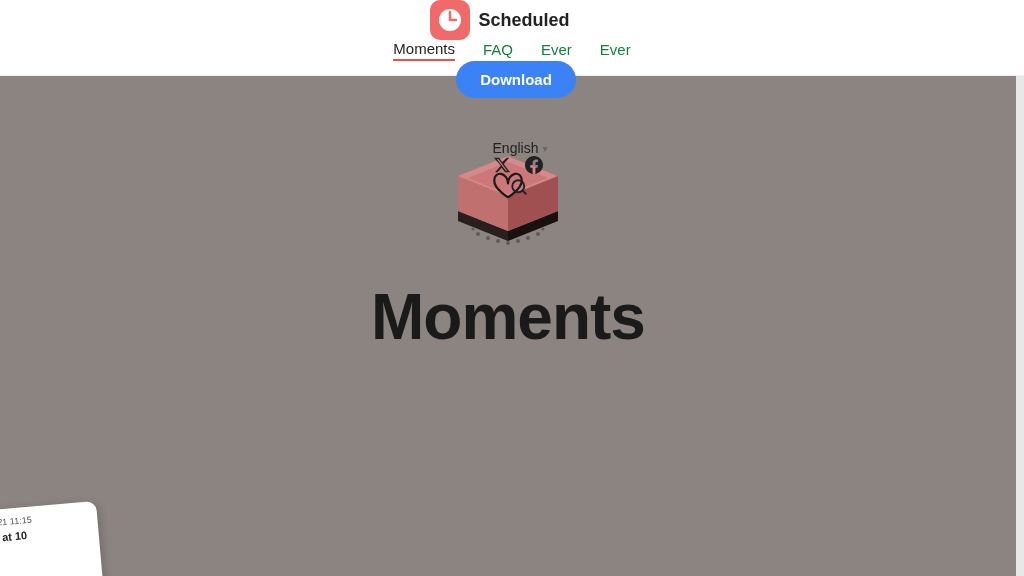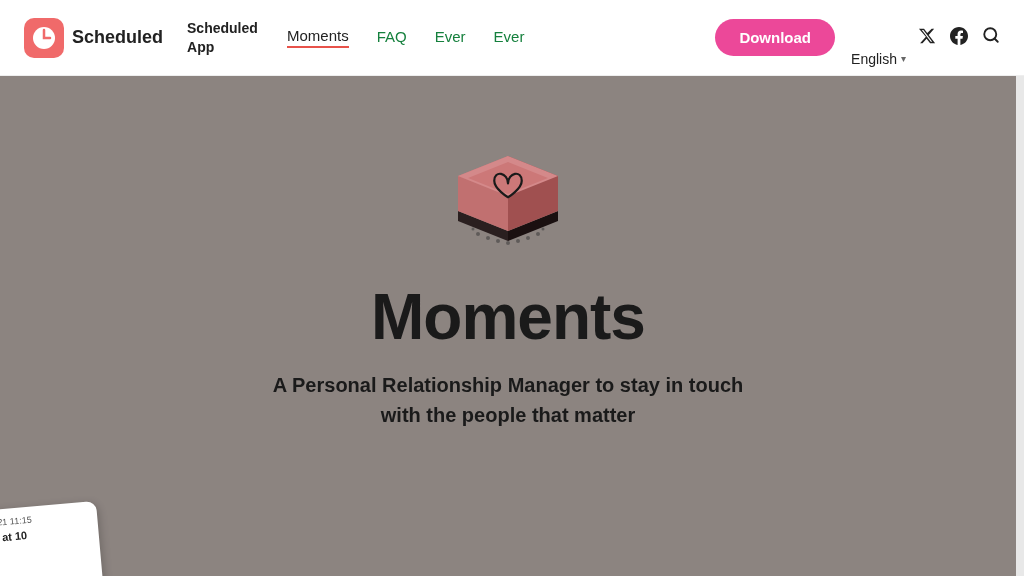--- a/index.html
+++ b/index.html
@@ -8,20 +8,21 @@
     
     #navbar {
       display: flex;
       align-items: center;
       padding: 0 24px;
       height: 76px;
       background: #fff;
       border-bottom: 1px solid #eee;
       position: relative;
       z-index: 10;
+      flex-direction: column;
     }
     #logo-area {
       display: flex;
       align-items: center;
       gap: 8px;
       margin-right: 24px;
       text-decoration: none;
     }
     #logo-icon {
       width: 40px;
@@ -52,21 +53,21 @@
       color: #15803d;
       text-decoration: none;
       font-weight: 500;
       padding-bottom: 2px;
     }
     .nav-link.active {
       border-bottom: 2px solid #e8524a;
       color: #222;
     }
     #download-btn {
-      background: #ec4899;
+      background: #3b82f6;
       color: #fff;
       border: none;
       border-radius: 24px;
       padding: 10px 24px;
       font-size: 15px;
       font-weight: 600;
       cursor: pointer;
       margin-left: 8px;
     }
     #lang-selector {
@@ -204,21 +205,20 @@
   <a id="logo-area" href="#">
 
     <svg id="logo-icon" viewBox="0 0 40 40" xmlns="http://www.w3.org/2000/svg">
       <rect width="40" height="40" rx="10" fill="#f06a6a"></rect>
       <circle cx="20" cy="20" r="11" fill="white"></circle>
       <path d="M20 12 L20 20 L26 20" stroke="#f06a6a" stroke-width="2.5" stroke-linecap="round" fill="none"></path>
     </svg>
     <span id="logo-text">Scheduled</span>
   </a>
 
-  <a id="scheduled-app-link" href="#">Scheduled App</a>
 
   <nav>
     <a class="nav-link active" href="#">Moments</a>
     <a class="nav-link" href="#">FAQ</a>
     <a class="nav-link" href="#">Ever</a>
     <a class="nav-link" href="#">Ever</a>
   </nav>
 
   <button id="download-btn">Download</button>
 
@@ -281,20 +281,19 @@
     <polygon points="30,60 80,40 130,60 80,80" fill="#d4898a"></polygon>
 
     <polygon points="40,62 80,46 120,62 80,78" fill="#cc7878"></polygon>
 
     <g transform="translate(80,62) scale(0.55)">
       <path d="M0,10 C0,-10 -25,-15 -25,5 C-25,20 0,35 0,35 C0,35 25,20 25,5 C25,-15 0,-10 0,10 Z" fill="none" stroke="#1a1a1a" stroke-width="4" stroke-linejoin="round"></path>
     </g>
   </svg>
 
   <h1 id="hero-title">Moments</h1>
-  <p id="hero-subtitle">A Personal Relationship Manager to stay in touch with the people that matter</p>
 
   <div id="phone-card">
     <div id="phone-card-time">2021 11:15</div>
     <div id="phone-card-name">nt at 10</div>
     <div id="phone-card-msg"></div>
   </div>
 </div>
 
 </body></html>

